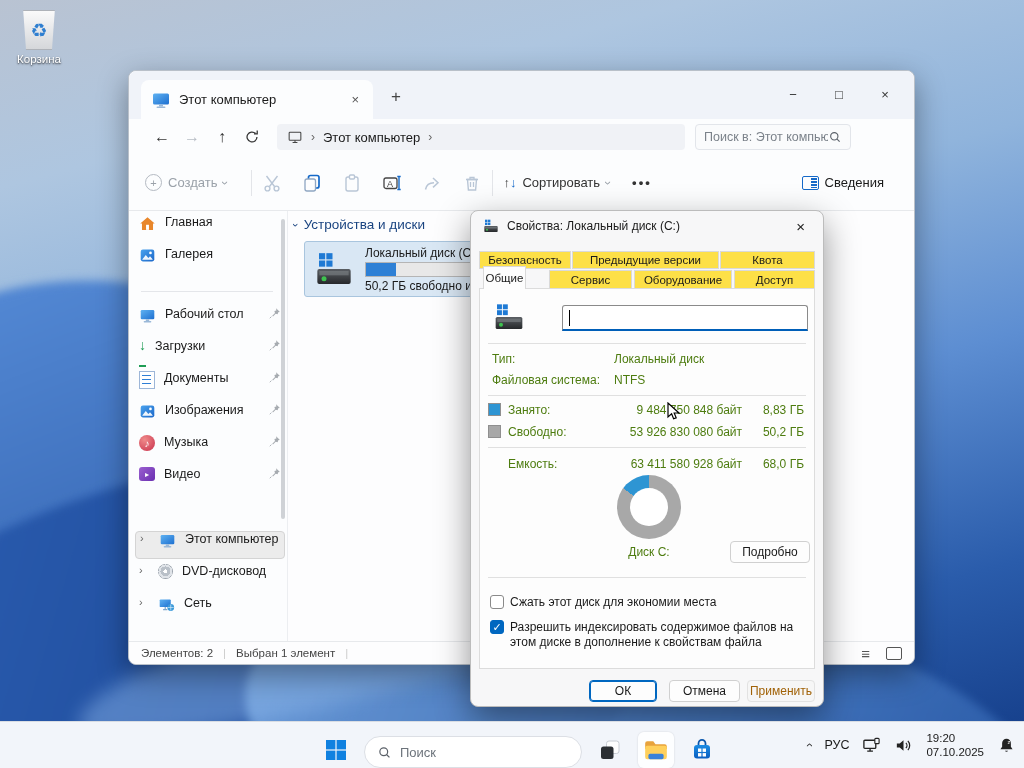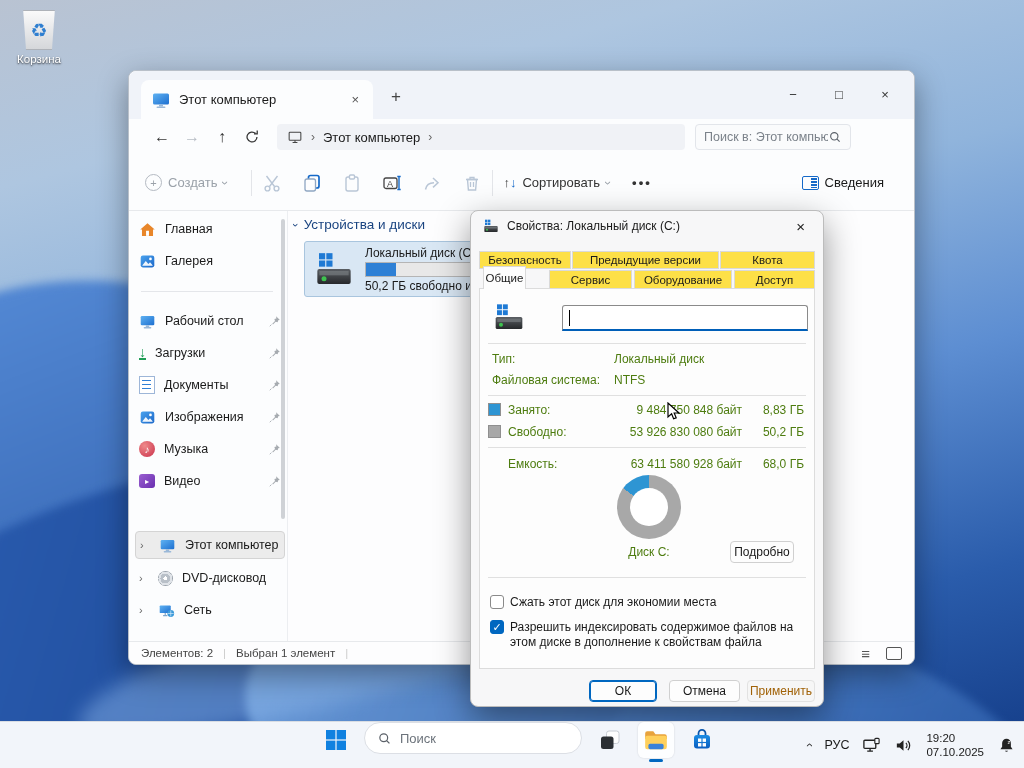--- a/index.html
+++ b/index.html
@@ -32,21 +32,21 @@
   .gray{color:#9aa1a9}
   .plusc{width:15px;height:15px;border:1px solid #b4bac2;border-radius:50%;display:flex;align-items:center;justify-content:center;font-size:11px;color:#9aa1a9}
   .chev{display:inline-block;font-size:12px;color:#9aa1a9;transform:rotate(90deg)}
   .icn{width:20px;height:20px;display:inline-block}
   .sorttxt{color:#333}
   .dots{letter-spacing:2px;font-weight:bold;color:#333;margin:0 8px}
   .detic{width:15px;height:12px;border:1.4px solid #1569c8;border-radius:2px;position:relative}
   .detic:after{content:"";position:absolute;right:1px;top:1px;bottom:1px;width:6px;background:repeating-linear-gradient(#1569c8 0 1.5px,transparent 1.5px 3px)}
   
   .sidebar{position:absolute;left:0;top:140px;width:158px;bottom:23px;background:#fcfdfe;border-radius:0 0 0 8px}
-  .sitem{position:absolute;left:10px;height:28px;display:flex;align-items:center;gap:9px;font-size:12.5px;width:142px}
+  .sitem{position:absolute;left:10px;height:28px;display:flex;gap:9px;font-size:12.5px;width:142px}
   .sitem .lbl{white-space:nowrap;overflow:hidden;max-width:88px}
   .pin{margin-left:auto;width:12px;height:12px;opacity:.75}
   .sdiv{position:absolute;left:12px;right:14px;height:1px;background:#e4e6ea}
   .sel{background:#ececec;border:1px solid #d4d4d4;border-radius:4px}
   .tchev{color:#666;font-size:11px;width:10px}
   .sscroll{position:absolute;right:2px;top:8px;width:4px;height:300px;background:#cfd2d6;border-radius:2px}
   .vsep{position:absolute;left:158px;top:140px;bottom:23px;width:1px;background:#eceef1}
   
   .grouphdr{position:absolute;left:165px;top:146px;font-size:13.5px;color:#1a4480;display:flex;gap:6px;align-items:center}
   .grouphdr .gch{transform:rotate(90deg);display:inline-block;font-size:11px}
@@ -80,21 +80,21 @@
   .donut .hole{position:absolute;left:13px;top:13px;width:38px;height:38px;border-radius:50%;background:#fff}
   .btn{position:absolute;height:22px;background:#fdfdfd;border:1px solid #d0d0d0;border-radius:4px;font-size:12px;
        display:flex;align-items:center;justify-content:center;box-sizing:border-box}
   .btn.primary{border:1px solid #0067c0;box-shadow:inset 0 0 0 1px #0067c0}
   .btn.disabled{background:#f6f6f6;border-color:#e2e2e2;color:#a16207}
   .cb{position:absolute;width:14px;height:14px;border:1px solid #8a8a8a;border-radius:3px;background:#fff;box-sizing:border-box}
   .cb.checked{background:#0067c0;border-color:#0067c0;color:#fff;font-size:11px;line-height:12px;text-align:center}
   .cblbl{position:absolute;font-size:12px;line-height:15px}
   
   .taskbar{position:absolute;left:0;bottom:0;width:1024px;height:46px;background:#f2f5fa;border-top:1px solid #d9dde3;z-index:5;display:flex;align-items:center}
-  .tb-center{position:absolute;left:318px;display:flex;align-items:flex-start;gap:10px;height:46px}
+  .tb-center{position:absolute;left:318px;display:flex;align-items:flex-end;gap:10px;height:46px}
   .tbic{width:36px;height:36px;display:flex;align-items:center;justify-content:center;border-radius:6px;position:relative}
   .tbic.active{background:rgba(255,255,255,.85);box-shadow:0 0 2px rgba(0,0,0,.15)}
   .tbic.active:after{content:"";position:absolute;bottom:-4px;left:11px;width:14px;height:3px;border-radius:2px;background:#0067c0}
   .tb-search{width:218px;height:32px;background:#fff;border:1px solid #dcdfe5;border-radius:16px;display:flex;align-items:center;gap:8px;padding:0 12px;box-sizing:border-box;color:#6c737b;font-size:13px}
   .tray{position:absolute;right:8px;display:flex;align-items:center;gap:13px;height:46px;font-size:12.5px;color:#1a1a1a}
   .clock{text-align:left;font-size:11.5px;line-height:14px}
   .trchev{display:inline-block;transform:rotate(-90deg);font-size:12px;color:#333}
   
   .dicon{position:absolute;left:10px;top:10px;width:58px;text-align:center;z-index:1}
   .binbody{width:34px;height:38px;margin:0 auto;background:linear-gradient(#fafafa,#d5d7da);border:1px solid #aeb2b8;
@@ -492,21 +492,21 @@
     <div class="pl rcol" style="left:120px;top:136px;width:142px">53 926 830 080 байт</div>
     <div class="pl rcol" style="left:268px;top:136px;width:56px">50,2 ГБ</div>
     <div class="psep" style="top:158px"></div>
     <div class="pl" style="left:28px;top:168px">Емкость:</div>
     <div class="pl rcol" style="left:120px;top:168px;width:142px">63 411 580 928 байт</div>
     <div class="pl rcol" style="left:268px;top:168px;width:56px">68,0 ГБ</div>
     <div class="donut" style="background: conic-gradient(rgb(168, 168, 168) 0deg, rgb(168, 168, 168) 306deg, rgb(46, 149, 211) 306deg, rgb(46, 149, 211) 360deg);">
         <div class="hole"></div>
       </div>
     <div class="pl" style="left:129px;top:256px;width:80px;text-align:center">Диск C:</div>
-    <div class="btn" style="left:250px;top:252px;width:64px">
+    <div class="btn" style="left:250px;top:252px;width:80px">
         <span>Подробно</span>
       </div>
     <div class="psep" style="top:288px"></div>
     <div class="cb" style="left:10px;top:306px"></div>
     <div class="cblbl" style="left:30px;top:306px;width:300px">Сжать этот диск для экономии места</div>
     <div class="cb checked" style="left:10px;top:331px">✓</div>
     <div class="cblbl" style="left:30px;top:331px;width:302px">Разрешить индексировать содержимое файлов на этом диске в дополнение к свойствам файла</div>
   </div>
 
   <div class="btn primary" style="left:118px;top:469px;width:68px">

